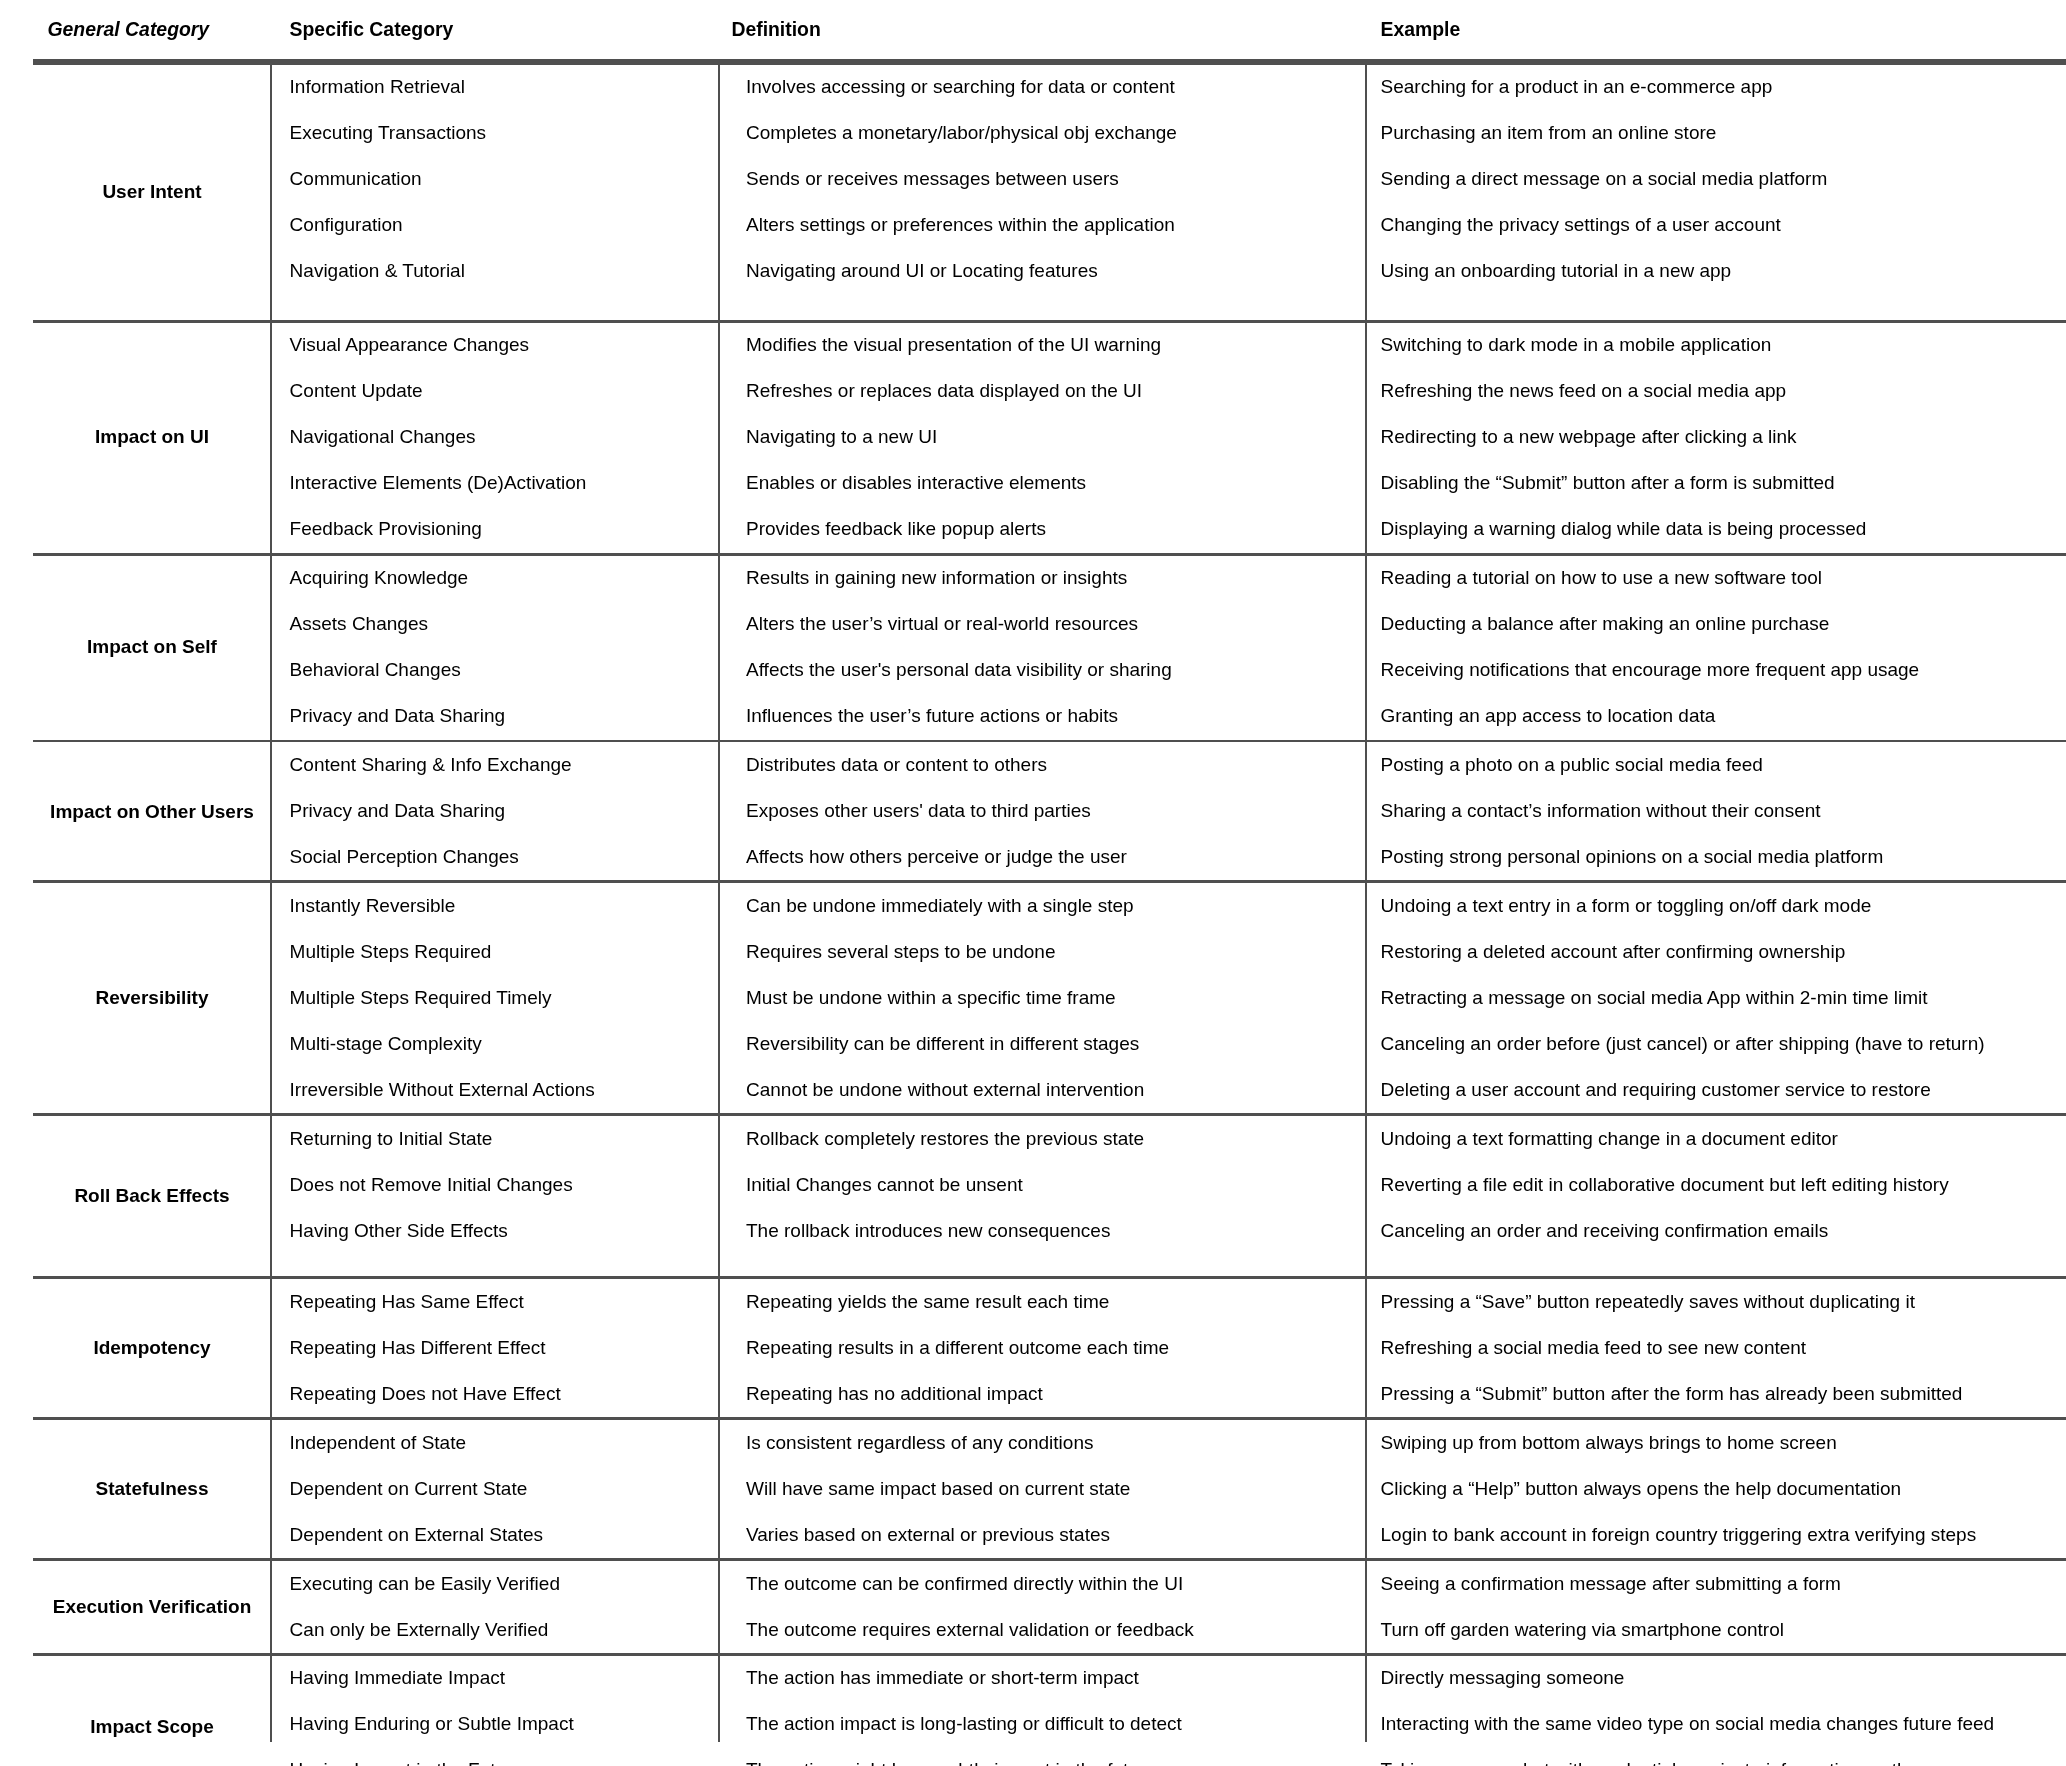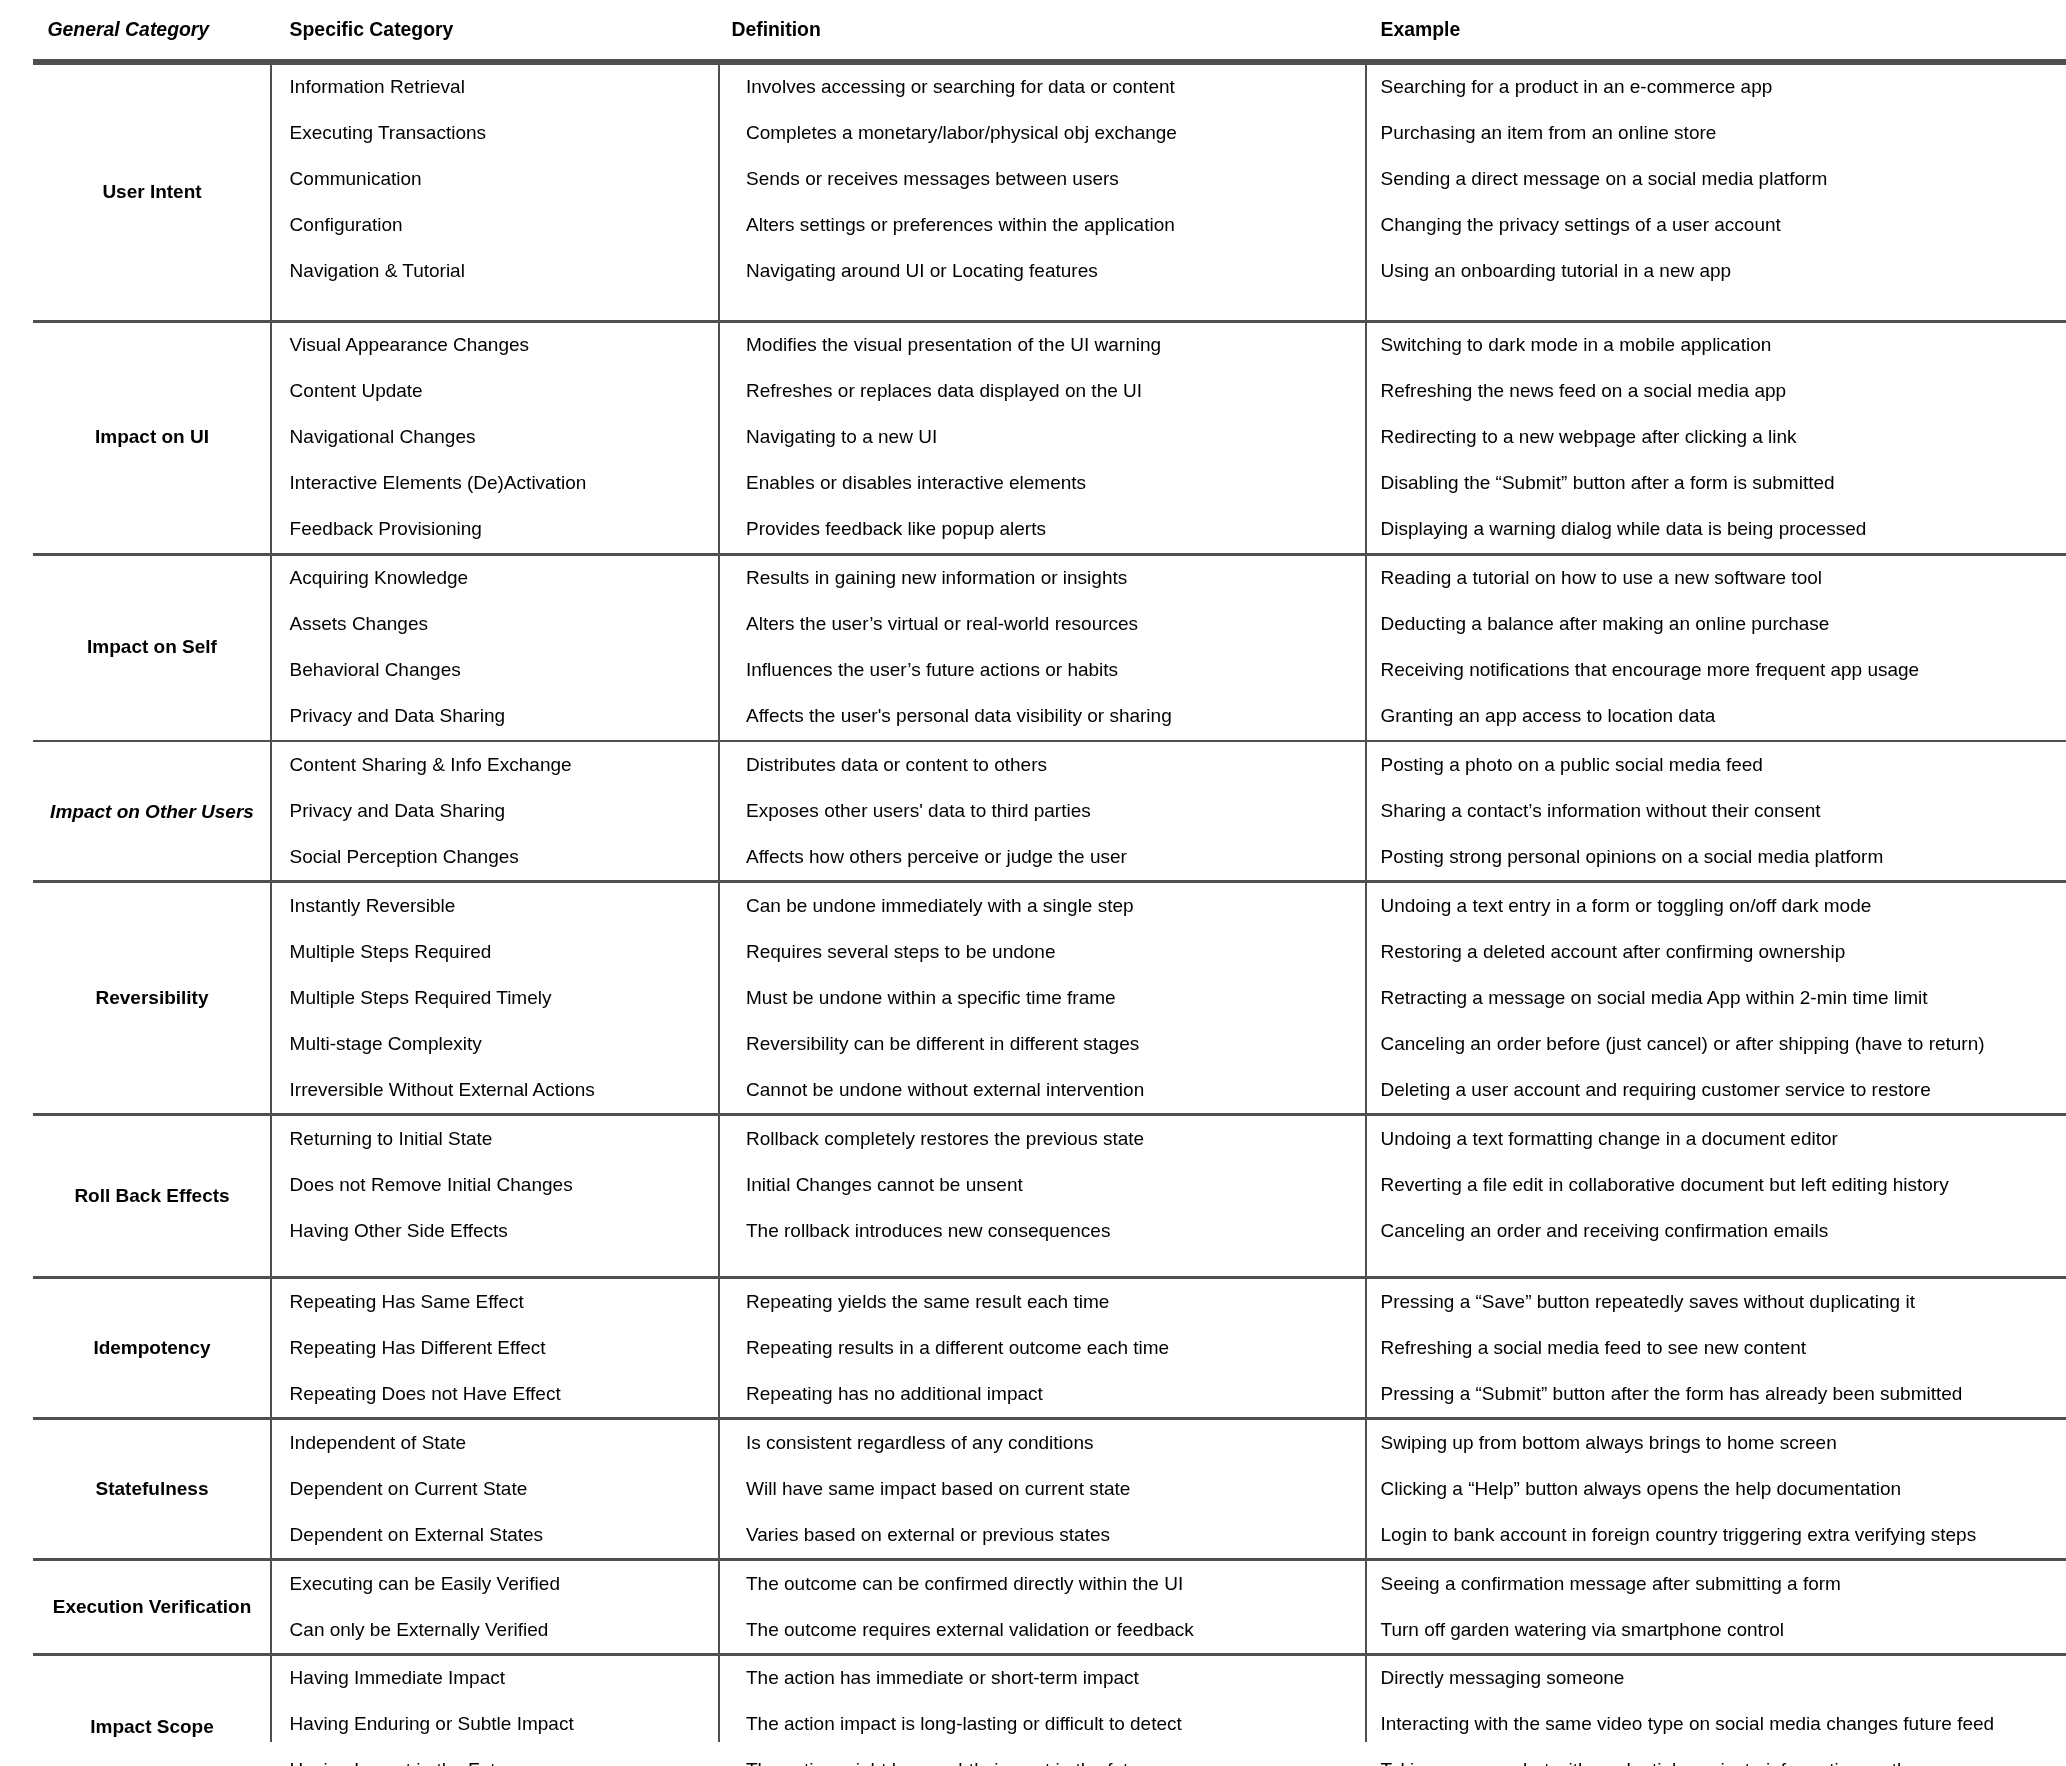--- a/index.html
+++ b/index.html
@@ -153,33 +153,33 @@
         </div>
         <div class="col-cell cell-spec">
           <div class="body-row">Acquiring Knowledge</div>
           <div class="body-row">Assets Changes</div>
           <div class="body-row">Behavioral Changes</div>
           <div class="body-row">Privacy and Data Sharing</div>
         </div>
         <div class="col-cell cell-def">
           <div class="body-row">Results in gaining new information or insights</div>
           <div class="body-row">Alters the user’s virtual or real-world resources</div>
+          <div class="body-row">Affects the user's personal data visibility or sharing</div>
           <div class="body-row">Influences the user’s future actions or habits</div>
-          <div class="body-row">Affects the user's personal data visibility or sharing</div>
         </div>
         <div class="col-cell cell-ex">
           <div class="body-row">Reading a tutorial on how to use a new software tool</div>
           <div class="body-row">Deducting a balance after making an online purchase</div>
           <div class="body-row">Receiving notifications that encourage more frequent app usage</div>
           <div class="body-row">Granting an app access to location data</div>
         </div>
       </div>
       <div class="rule rule-sep" style="background: rgb(79, 79, 79);"></div>
       <div class="cols group">
-        <div class="cat-cell" style="height: 138px; font-style: italic;">
+        <div class="cat-cell" style="height: 138px;">
           <div>Impact on Other Users</div>
         </div>
         <div class="col-cell cell-spec">
           <div class="body-row">Content Sharing &amp; Info Exchange</div>
           <div class="body-row">Privacy and Data Sharing</div>
           <div class="body-row">Social Perception Changes</div>
         </div>
         <div class="col-cell cell-def">
           <div class="body-row">Distributes data or content to others</div>
           <div class="body-row">Exposes other users' data to third parties</div>

